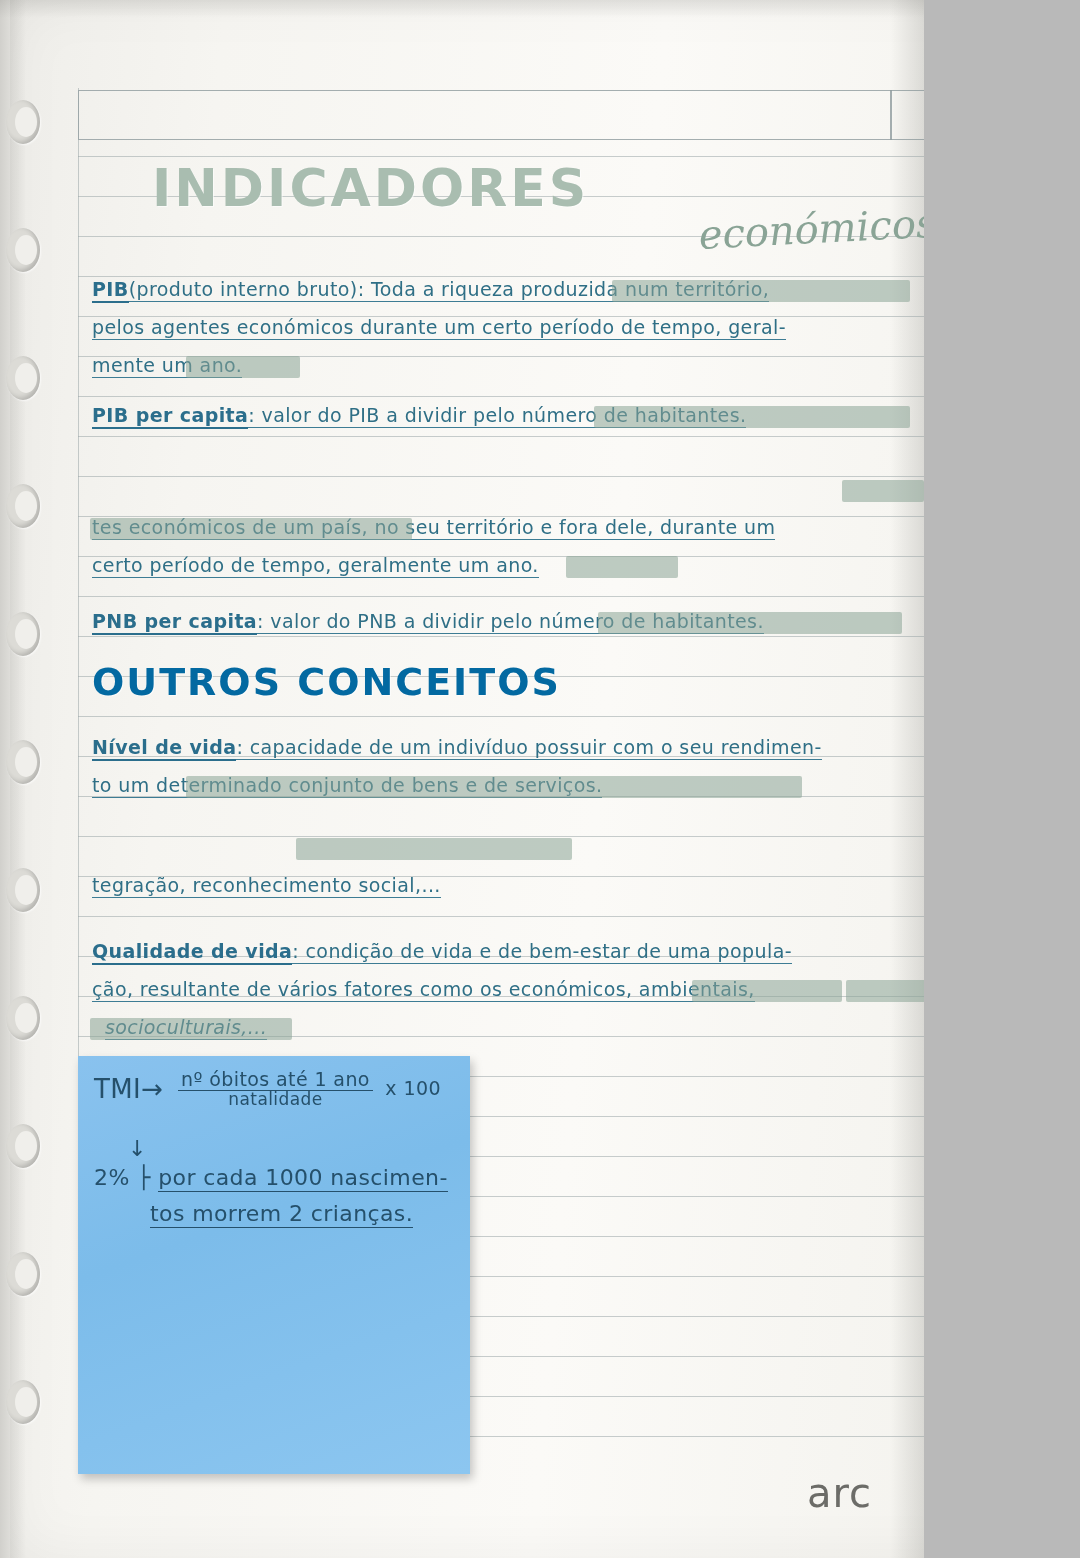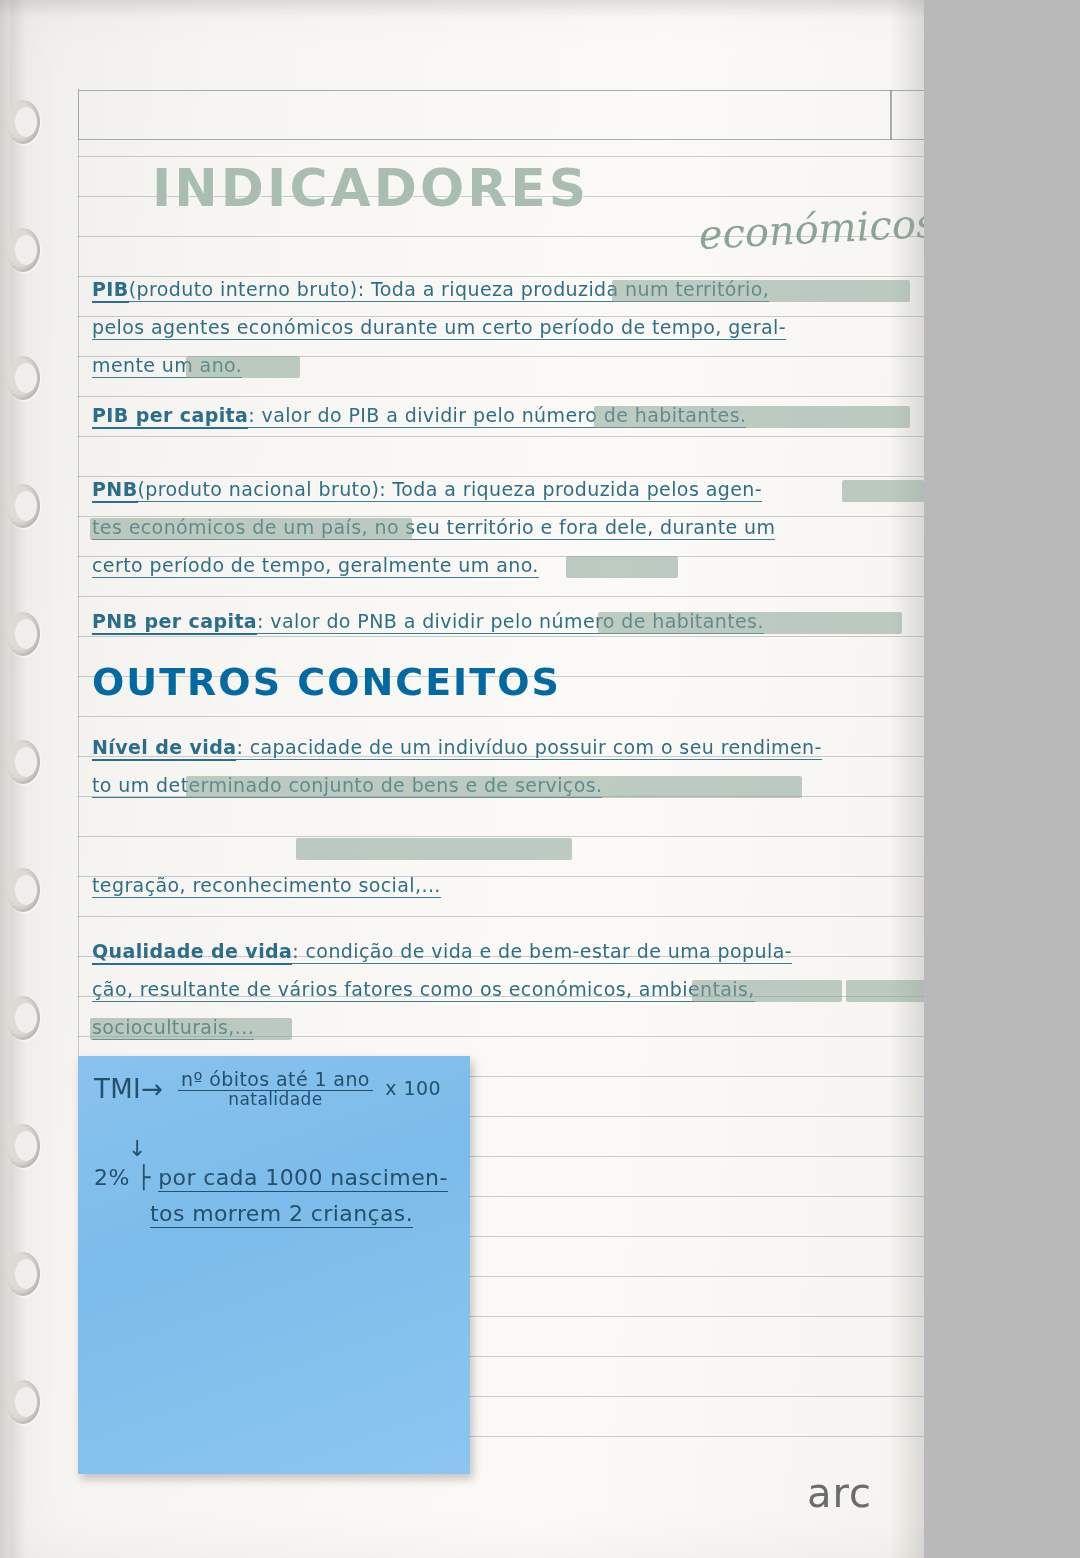--- a/index.html
+++ b/index.html
@@ -270,23 +270,20 @@
     <span class="ul">mente um ano.</span>
   </div>
   <div class="hl" style="position:absolute; left:612px; top:280px; width:294px; height:22px;"></div>
   <div class="hl" style="position:absolute; left:186px; top:356px; width:110px; height:22px;"></div>
 
   <div class="hw" style="left:92px; top:406px;">
     <span class="term">PIB per capita</span><span class="ul">: valor do PIB a dividir pelo número de habitantes.</span>
   </div>
   <div class="hl" style="position:absolute; left:594px; top:406px; width:312px; height:22px;"></div>
 
-  <div class="hw" style="left:92px; top:480px;">
-    <span class="term">PNB</span><span class="ul">(produto nacional bruto): Toda a riqueza produzida pelos agen-</span>
-  </div>
   <div class="hw" style="left:92px; top:518px;text-align:right;">
     <span class="ul">tes económicos de um país, no seu território e fora dele, durante um</span>
   </div>
   <div class="hw" style="left:92px; top:556px;">
     <span class="ul">certo período de tempo, geralmente um ano.</span>
   </div>
   <div class="hl" style="position:absolute; left:842px; top:480px; width:78px; height:22px;"></div>
   <div class="hl" style="position:absolute; left:90px; top:518px; width:318px; height:22px;"></div>
   <div class="hl" style="position:absolute; left:566px; top:556px; width:108px; height:22px;"></div>
 
@@ -309,21 +306,21 @@
     <span class="ul">tegração, reconhecimento social,...</span>
   </div>
   <div class="hl" style="position:absolute; left:296px; top:838px; width:272px; height:22px;"></div>
 
   <div class="hw" style="left:92px; top:942px;">
     <span class="term">Qualidade de vida</span><span class="ul">: condição de vida e de bem-estar de uma popula-</span>
   </div>
   <div class="hw" style="left:92px; top:980px;">
     <span class="ul">ção, resultante de vários fatores como os económicos, ambientais,</span>
   </div>
-  <div class="hw" style="left:92px; top:1018px;">
+  <div class="hw" style="left:105px; top:1018px;font-style:italic;">
     <span class="ul">socioculturais,...</span>
   </div>
   <div class="hl" style="position:absolute; left:692px; top:980px; width:146px; height:22px;"></div>
   <div class="hl" style="position:absolute; left:846px; top:980px; width:144px; height:22px;"></div>
   <div class="hl" style="position:absolute; left:90px; top:1018px; width:198px; height:22px;"></div>
 
   <div class="sticky">
     <div class="hw" style="left:16px; top:20px; font-size:26px; color:#25506b;">
       <span>TMI</span><span>→</span>
     </div>

